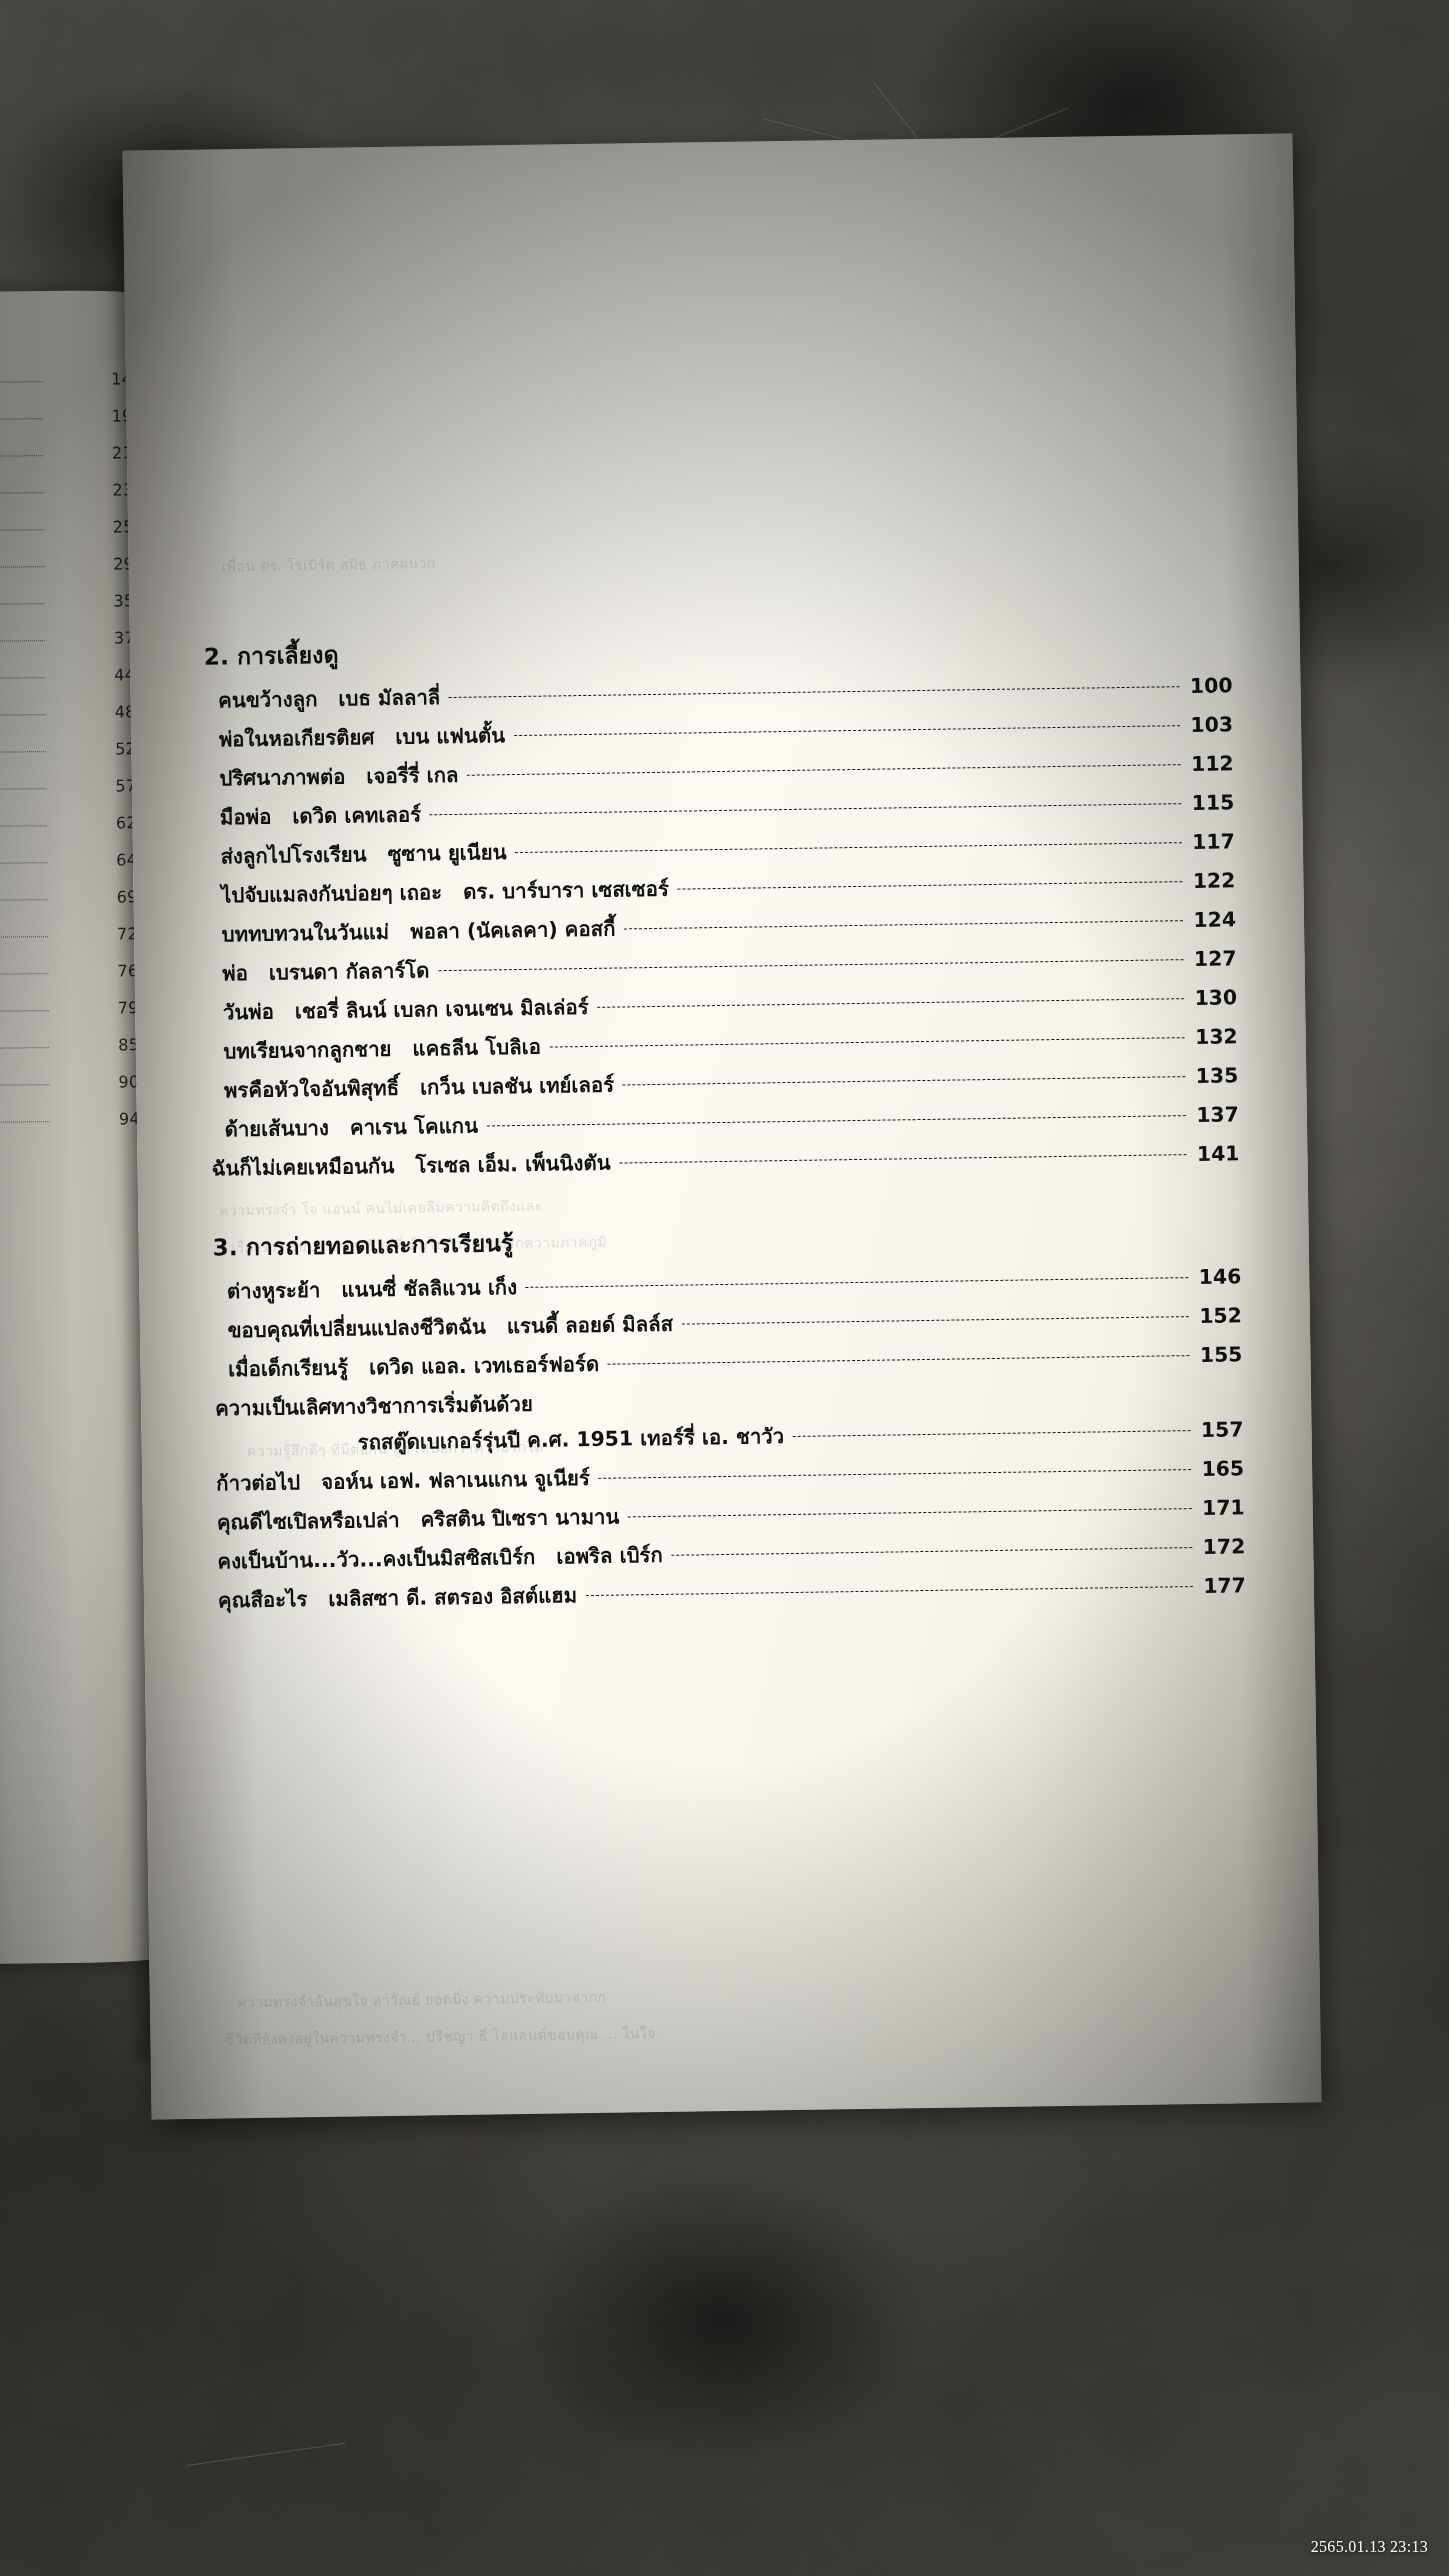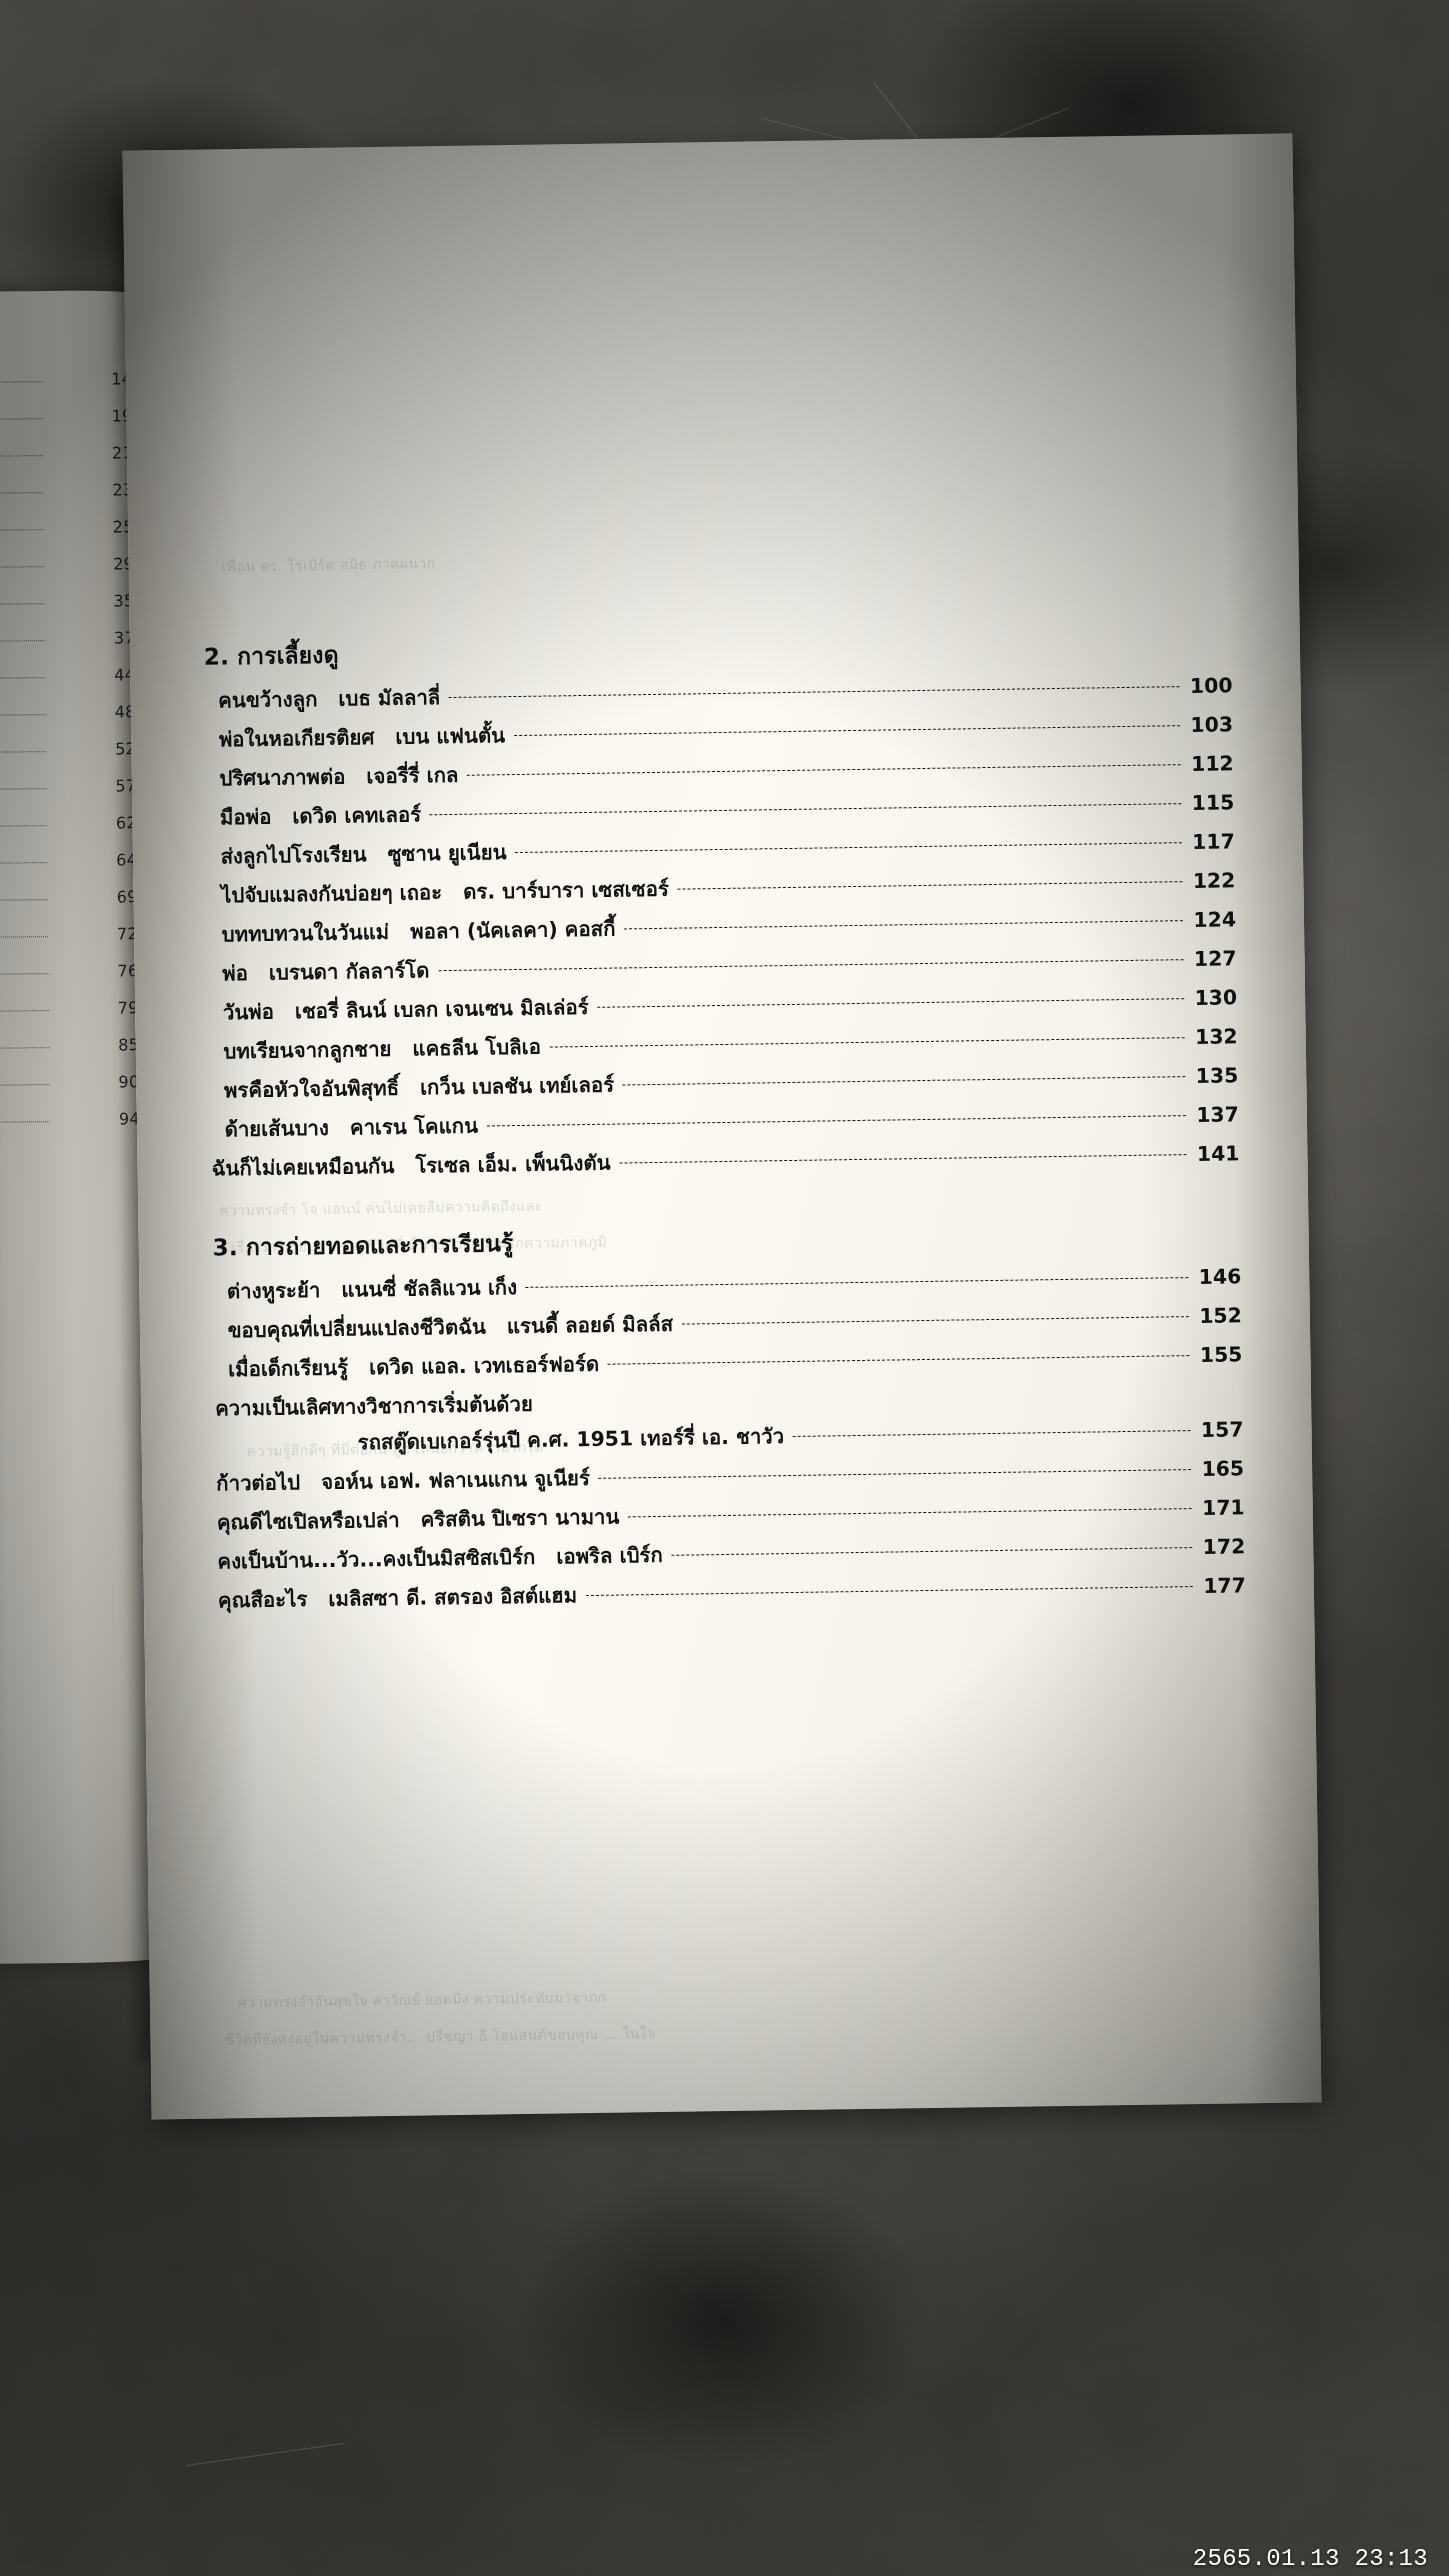--- a/index.html
+++ b/index.html
@@ -190,24 +190,24 @@
     width: 46px;
     text-align: right;
     font-weight: 600;
   }
   .entry.contline { height: 36px; }
 
   
   #timestamp {
     position: absolute;
     right: 21px;
-    bottom: 4px;
+    bottom: 20px;
     color: #fff;
-    font-size: 24px;
-    font-family: Liberation Mono, monospace;
+    font-size: 16px;
+    font-family: Liberation Serif, serif;
     text-shadow: 0 1.2px 3.7px rgba(0,0,0,.85);
     letter-spacing: 0.3px;
   }
 
   
   .fiber {
     position: absolute;
     background: rgba(200,196,186,.55);
     transform-origin: left center;
     height: 1.2px;

